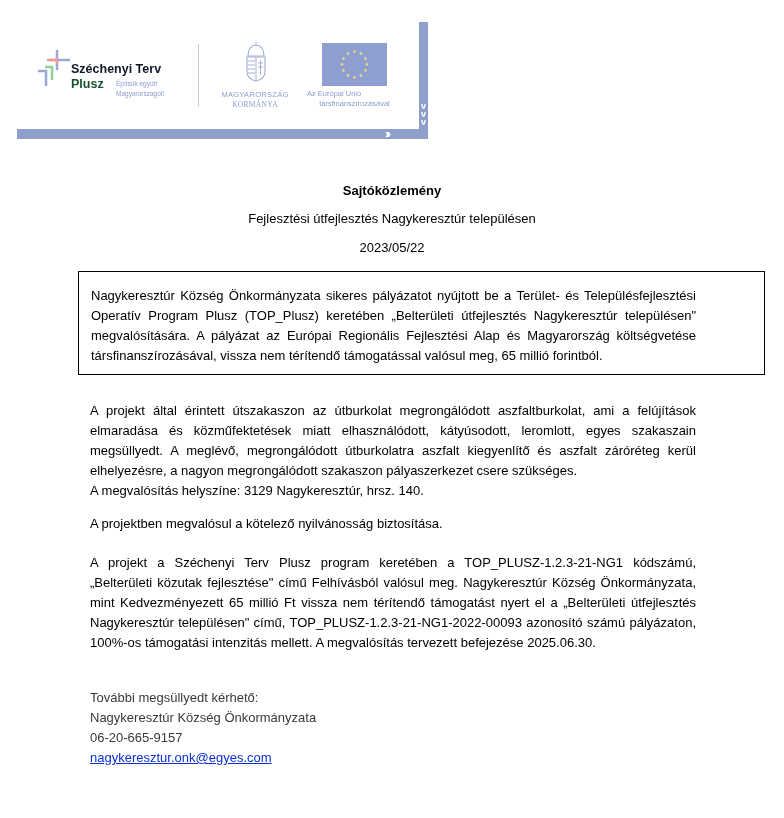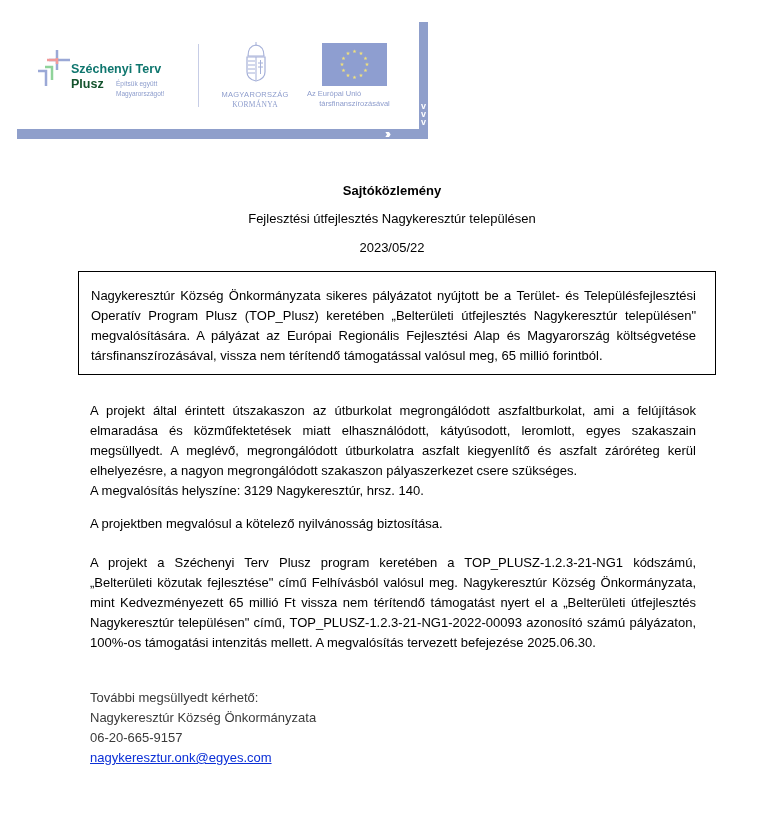--- a/index.html
+++ b/index.html
@@ -7,21 +7,21 @@
          font-family: "Liberation Sans", sans-serif; color: #000; }
 
   
   .banner { position: absolute; left: 17px; top: 22px; width: 413px; height: 117px; }
   .banner-bottom-bar { position: absolute; left: 0; top: 107px; width: 402px; height: 10px; background: #8f9fcb; }
   .banner-right-bar { position: absolute; left: 402px; top: 0; width: 9px; height: 117px; background: #8f9fcb; }
   .chev-h { position: absolute; top: 106px; font-size: 12px; line-height: 12px; color: #ffffff; font-weight: bold; letter-spacing: -3px; }
   .chev-v { position: absolute; left: 402px; width: 9px; height: 10px; color:#fff; font-size: 9px; line-height: 9px; text-align:center; font-weight:bold; }
 
   .szt-logo { position: absolute; left: 20px; top: 26px; width: 160px; height: 60px; }
-  .szt-title { position: absolute; left: 34px; top: 14px; font-size: 12.5px; font-weight: bold; color: #0f766e; white-space: nowrap; }
+  .szt-title { position: absolute; left: 34px; top: 14px; font-size: 12.5px; font-weight: bold; color: #0f172a; white-space: nowrap; }
   .szt-plusz { position: absolute; left: 34px; top: 29px; font-size: 12.5px; font-weight: bold; color: #14532d; }
   .szt-tag1 { position: absolute; left: 79px; top: 32px; font-size: 6.5px; color: #8c9ccc; white-space: nowrap; }
   .szt-tag2 { position: absolute; left: 79px; top: 42px; font-size: 6.5px; color: #8c9ccc; white-space: nowrap; }
 
   .banner-divider { position: absolute; left: 181px; top: 22px; width: 1px; height: 63px; background: #c7cde6; }
 
   .hu-coat { position: absolute; left: 227px; top: 20px; width: 24px; height: 40px; }
   .hu-text1 { position: absolute; left: 198px; top: 68px; width: 80px; text-align: center; font-family: Liberation Sans, sans-serif; font-size: 7.5px; color: #8d9ccc; letter-spacing: 0.3px; }
   .hu-text2 { position: absolute; left: 198px; top: 78px; width: 80px; text-align: center; font-family: "Liberation Serif", serif; font-size: 7.5px; color: #8d9ccc; letter-spacing: 0.3px; }
 
@@ -29,21 +29,21 @@
   .eu-text1 { position: absolute; left: 290px; top: 67px; width: 95px; text-align: left; font-size: 7.5px; color: #8d9ccc; }
   .eu-text2 { position: absolute; left: 290px; top: 77px; width: 95px; text-align: center; font-size: 7.5px; color: #8d9ccc; }
 
   
   .title { position: absolute; left: 0; width: 784px; text-align: center; font-size: 13px; }
   .title-main { top: 183px; font-weight: bold; }
   .title-sub { top: 211px; }
   .title-date { top: 240px; font-weight: normal; }
 
   
-  .summary-box { position: absolute; left: 78px; top: 271px; width: 638px; height: 104px; border: 1px solid #000; box-sizing: border-box; }
+  .summary-box { position: absolute; left: 78px; top: 271px; width: 687px; height: 104px; border: 1px solid #000; box-sizing: border-box; }
   .summary-text { position: absolute; left: 12px; top: 14px; width: 605px; font-size: 13px; line-height: 20px; text-align: justify; }
 
   
   .para { position: absolute; left: 90px; width: 606px; font-size: 13px; line-height: 20px; text-align: justify; }
   .p1 { top: 401px; }
   .p1-loc { top: 481px; text-align: left; }
   .p2 { top: 514px; text-align: left; }
   .p3 { top: 553px; }
 
   .contact { position: absolute; left: 90px; top: 688px; font-size: 13px; line-height: 20px; color: #3a3a3a; }

